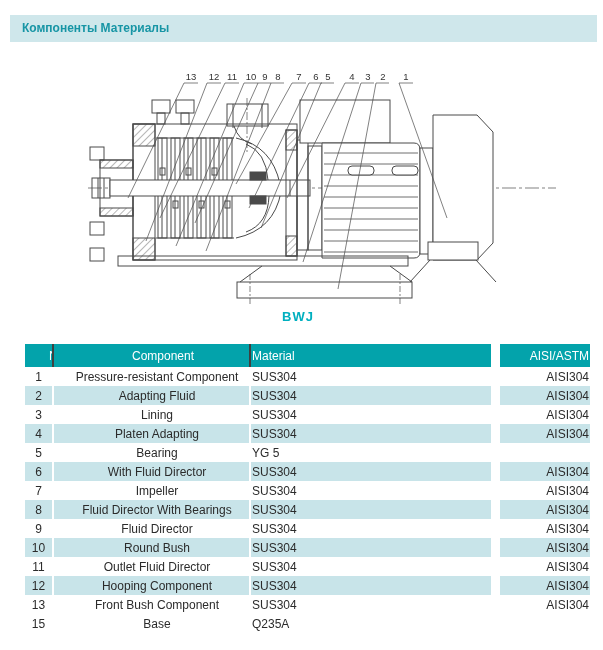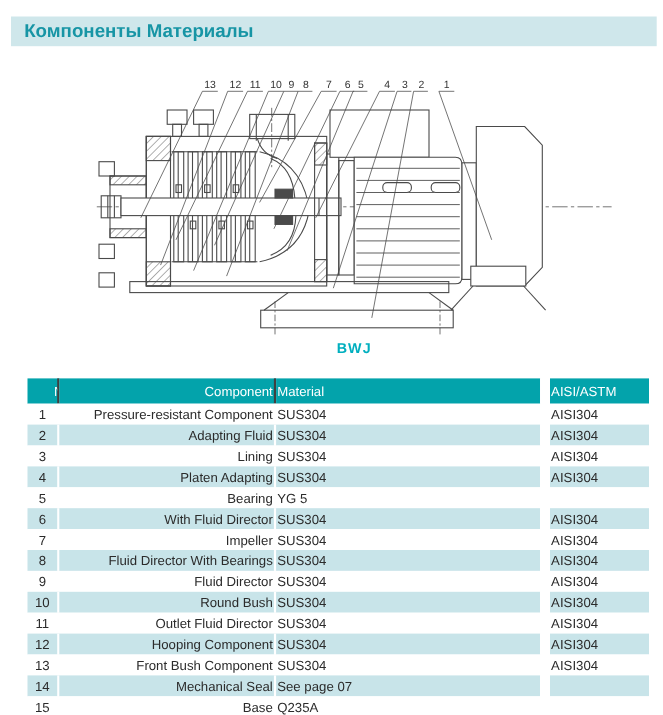--- a/index.html
+++ b/index.html
@@ -3,47 +3,47 @@
 <meta charset="utf-8">
 <style>
   html,body{margin:0;padding:0;}
   body{
     width:603px;height:650px;position:relative;background:#ffffff;
     font-family:"Liberation Sans", sans-serif;overflow:hidden;
   }
   .banner{
     position:absolute;left:10px;top:15px;width:575px;height:27px;
     background:var(--banner-bg,#cfe7eb);color:var(--banner-fg,#1795a5);
-    font-size:17px;font-weight:bold;line-height:27px;padding-left:12px;
+    font-size:12px;font-weight:bold;line-height:27px;padding-left:12px;
   }
   .drawing-wrap{position:absolute;left:0;top:58px;width:603px;height:250px;}
   .drawing-wrap svg{display:block;width:603px;height:250px;}
   .model-label{
-    position:absolute;left:282px;top:309px;width:80px;text-align:center;
+    position:absolute;left:282px;top:309px;width:80px;
     font-size:13px;font-weight:bold;letter-spacing:1px;color:var(--model-fg,#00afbf);
   }
   table.parts{
     position:absolute;left:25px;top:344px;width:565px;
     border-collapse:separate;border-spacing:0;table-layout:fixed;
     font-size:12px;color:#2b2b2b;
   }
   table.parts td{overflow:hidden;white-space:nowrap;}
   thead td{
     background:var(--header-bg,#03a3ab);color:#ffffff;height:21px;
     font-weight:normal;
   }
   thead td.c-no,thead td.c-comp{border-right:2px solid #404040;padding-left:24px;}
   tbody td{height:17px;background:#ffffff;}
   tbody td.c-no,tbody td.c-comp{border-right:2px solid #ffffff;}
   tbody tr.alt td{background:var(--row-alt,#c8e4e9);}
   td.gap, tbody tr.alt td.gap, thead td.gap{background:#ffffff;border:none;}
   .c-no{text-align:center;}
-  .c-comp{text-align:right;padding-left:12px;}
+  .c-comp{text-align:center;padding-left:12px;}
   .c-mat{text-align:left;}
-  .c-aisi{text-align:left;}
+  .c-aisi{text-align:right;}
 </style>
 </head>
 <body style="--banner-bg: #cfe7eb; --banner-fg: #1795a5; --header-bg: #03a3ab; --row-alt: #c8e4e9; --model-fg: #00afbf;">
 
 <div class="banner">
   <span>Компоненты Материалы</span>
 </div>
 
 <div class="drawing-wrap">
   <svg viewBox="0 0 603 250">
@@ -315,27 +315,20 @@
     <td class="gap"></td>
     <td class="c-aisi">AISI304</td>
   </tr>
       <tr>
     <td class="c-no">13</td>
     <td class="c-comp">Front Bush Component</td>
     <td class="c-mat">SUS304</td>
     <td class="gap"></td>
     <td class="c-aisi">AISI304</td>
   </tr>
-      <tr class="alt">
-    <td class="c-no">14</td>
-    <td class="c-comp">Mechanical Seal</td>
-    <td class="c-mat">See page 07</td>
-    <td class="gap"></td>
-    <td class="c-aisi"></td>
-  </tr>
       <tr>
     <td class="c-no">15</td>
     <td class="c-comp">Base</td>
     <td class="c-mat">Q235A</td>
     <td class="gap"></td>
     <td class="c-aisi"></td>
   </tr>
     </tbody>
 </table>
 

